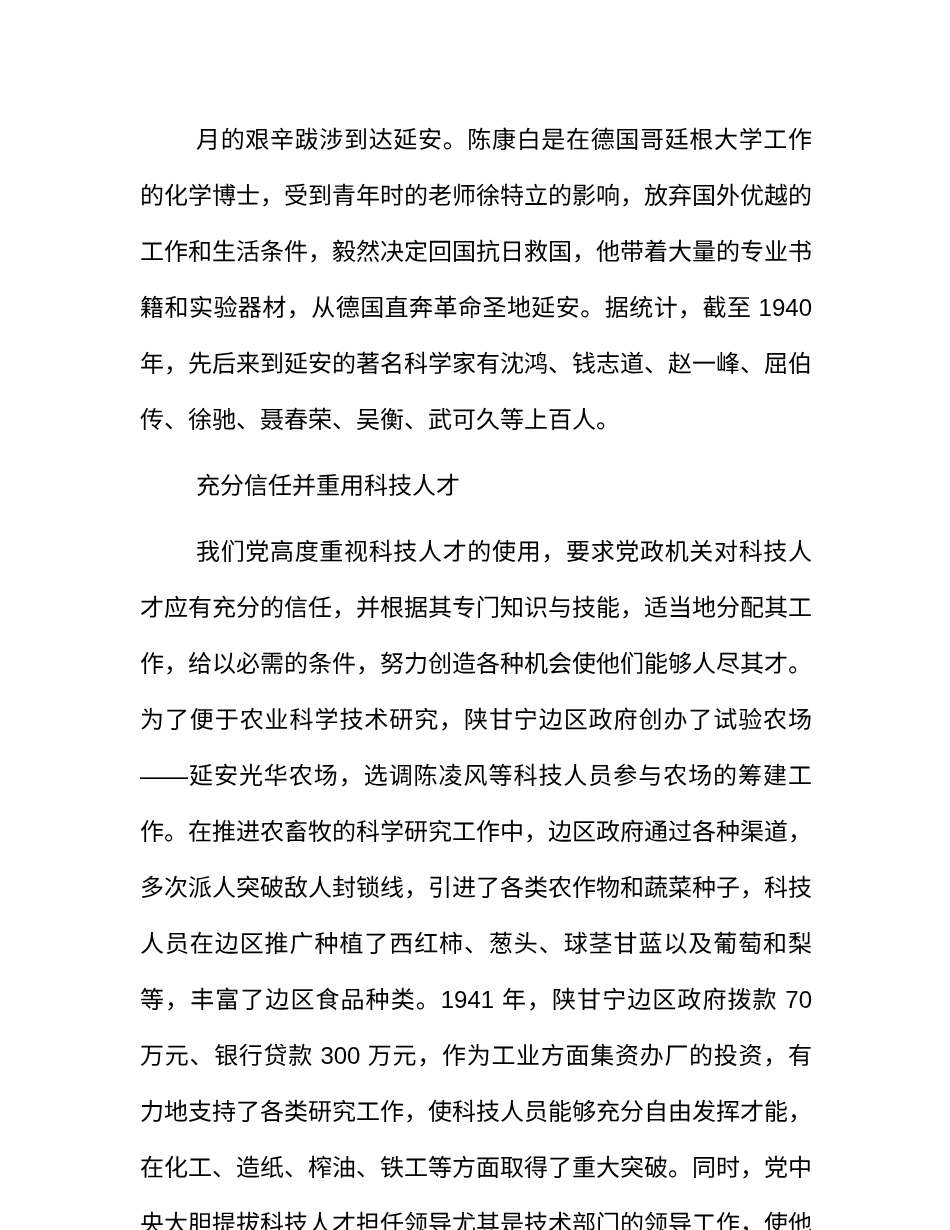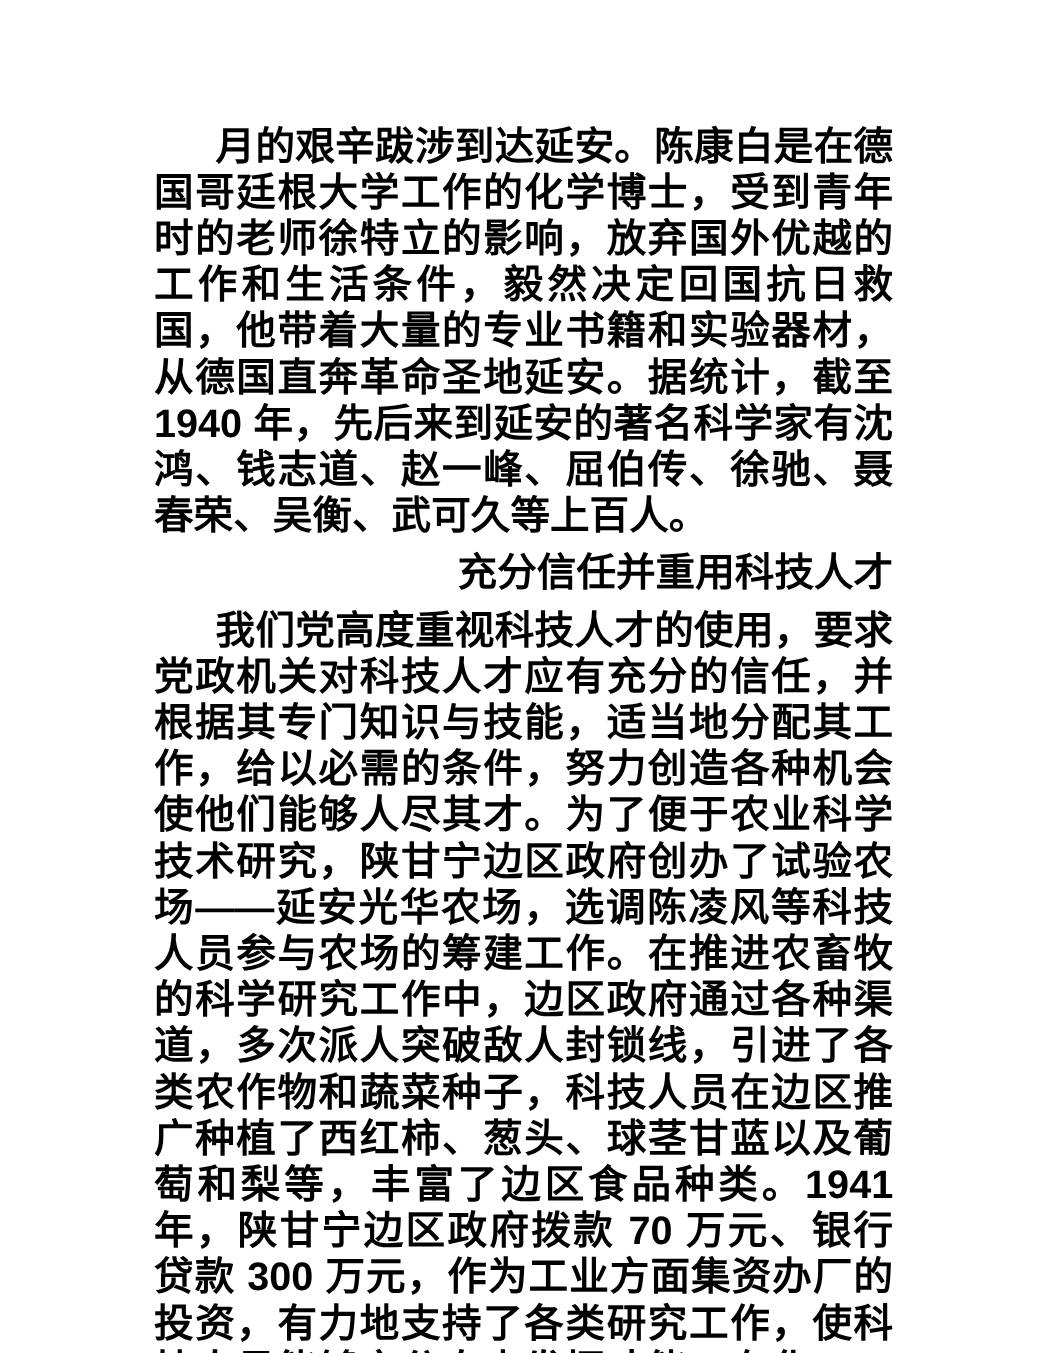--- a/index.html
+++ b/index.html
@@ -24,42 +24,42 @@
 
   .page-body {
     position: absolute;
     left: 140px;
     top: 112px;
     width: 672px;
   }
 
   .para {
     margin: 0 0 0 0;
-    font-size: 36px;
-    line-height: 42px;
+    font-size: 24px;
+    line-height: 56px;
     color: #000000;
     text-align: justify;
     text-justify: inter-character;
     letter-spacing: 0px;
     word-break: break-all;
-    font-weight: 700;
+    font-weight: 400;
     -webkit-font-smoothing: antialiased;
   }
 
   .para + .para {
     margin-top: 10px;
   }
 
   .para.indent {
     text-indent: 56px;
   }
 
   .para.heading {
     text-indent: 56px;
-    text-align: right;
+    text-align: left;
   }
 
   
   .para.clipped {
     text-align: justify;
   }
 </style>
 </head>
 <body>
 

